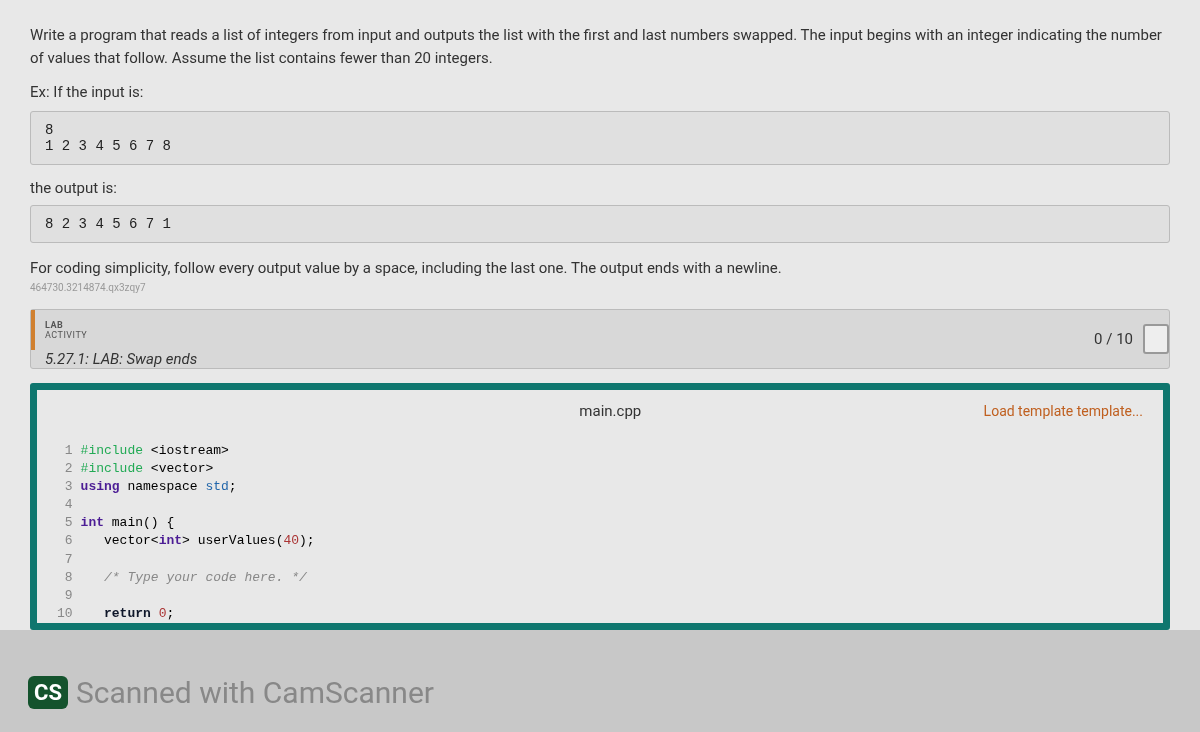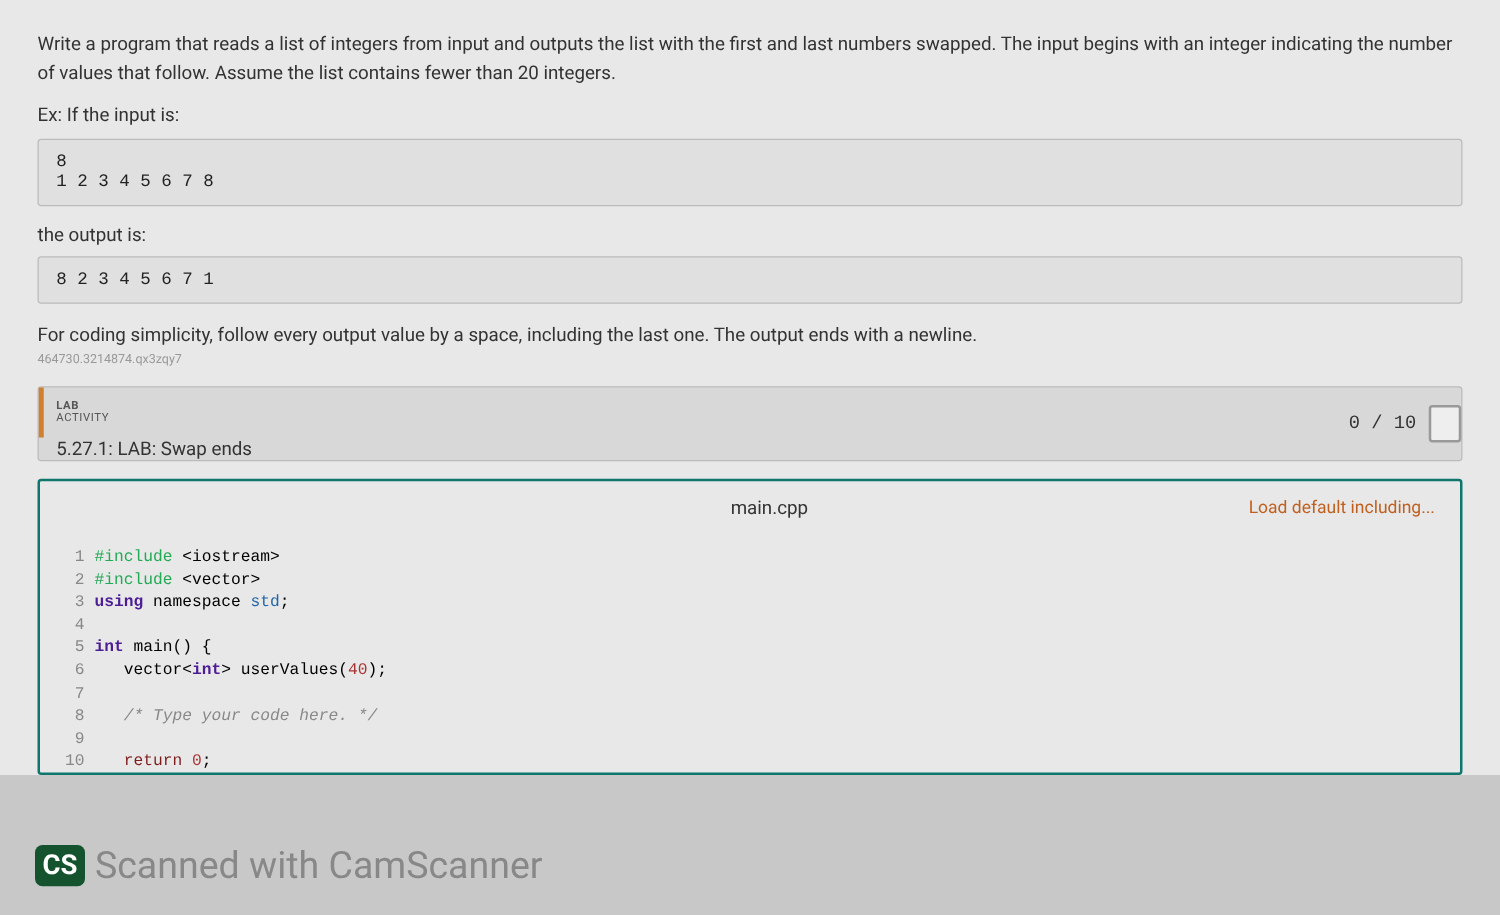--- a/index.html
+++ b/index.html
@@ -89,41 +89,41 @@
   font-weight: normal;
   letter-spacing: 0.5px;
   color: #555;
 }
 .lab-title {
   display: flex;
   align-items: center;
   font-size: 15px;
   color: #333;
   padding: 0 14px;
+  font-style: italic;
 }
 .lab-right {
   display: flex;
   align-items: center;
   gap: 10px;
-  font-family: Liberation Mono, monospace;
 }
 .score {
   font-size: 15px;
   color: #333;
 }
 .score-box {
   width: 22px;
   height: 26px;
   border: 2px solid #999;
   border-radius: 3px;
   background: #eee;
 }
 .editor-panel {
   background: #e8e8e8;
-  border: 2px solid #0f766e;
+  border: 7px solid #0f766e;
   border-radius: 3px;
   margin-top: 14px;
 }
 .editor-header {
   display: flex;
   justify-content: space-between;
   align-items: center;
   padding: 12px 20px;
 }
 .editor-filename {
@@ -153,21 +153,21 @@
 }
 .code-content {
   white-space: pre;
   line-height: 1.4;
 }
 .kw-include { color: #2a5; }
 .kw-type { color: #4c1d95; font-weight: bold; }
 .kw-ns { color: #26a; }
 .kw-num { color: #a33; }
 .kw-comment { color: #888; font-style: italic; }
-.kw-return { color: #7f1d1d; font-weight: normal; }
+.kw-return { color: #0f172a; font-weight: bold; }
 .cs-watermark {
   position: absolute;
   left: 28px;
   bottom: 22px;
   display: flex;
   align-items: center;
   gap: 8px;
   pointer-events: none;
 }
 .cs-badge {
@@ -217,21 +217,21 @@
         <div class="score">0 / 10</div>
         <div class="score-box"></div>
       </div>
     </div>
   </div>
 
   <div class="editor-panel">
     <div class="editor-header">
       <div style="width:180px"></div>
       <div class="editor-filename">main.cpp</div>
-      <div class="load-template">Load default including...</div>
+      <div class="load-template">Load template template...</div>
     </div>
     <div class="code-editor">
       <div class="gutter">1
 2
 3
 4
 5
 6
 7
 8

